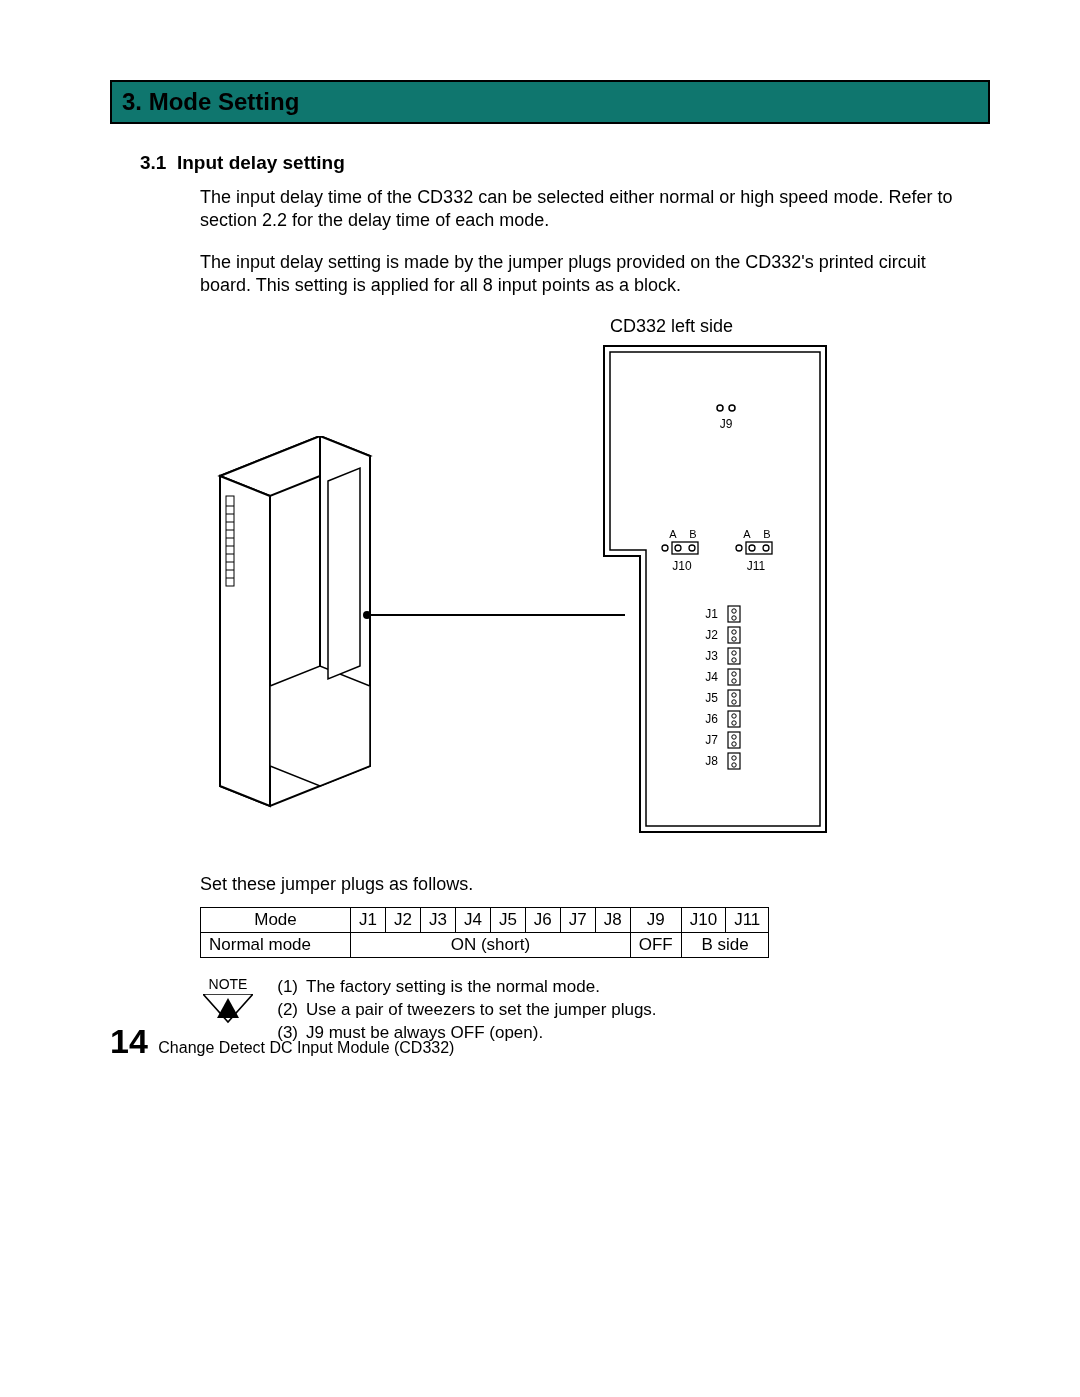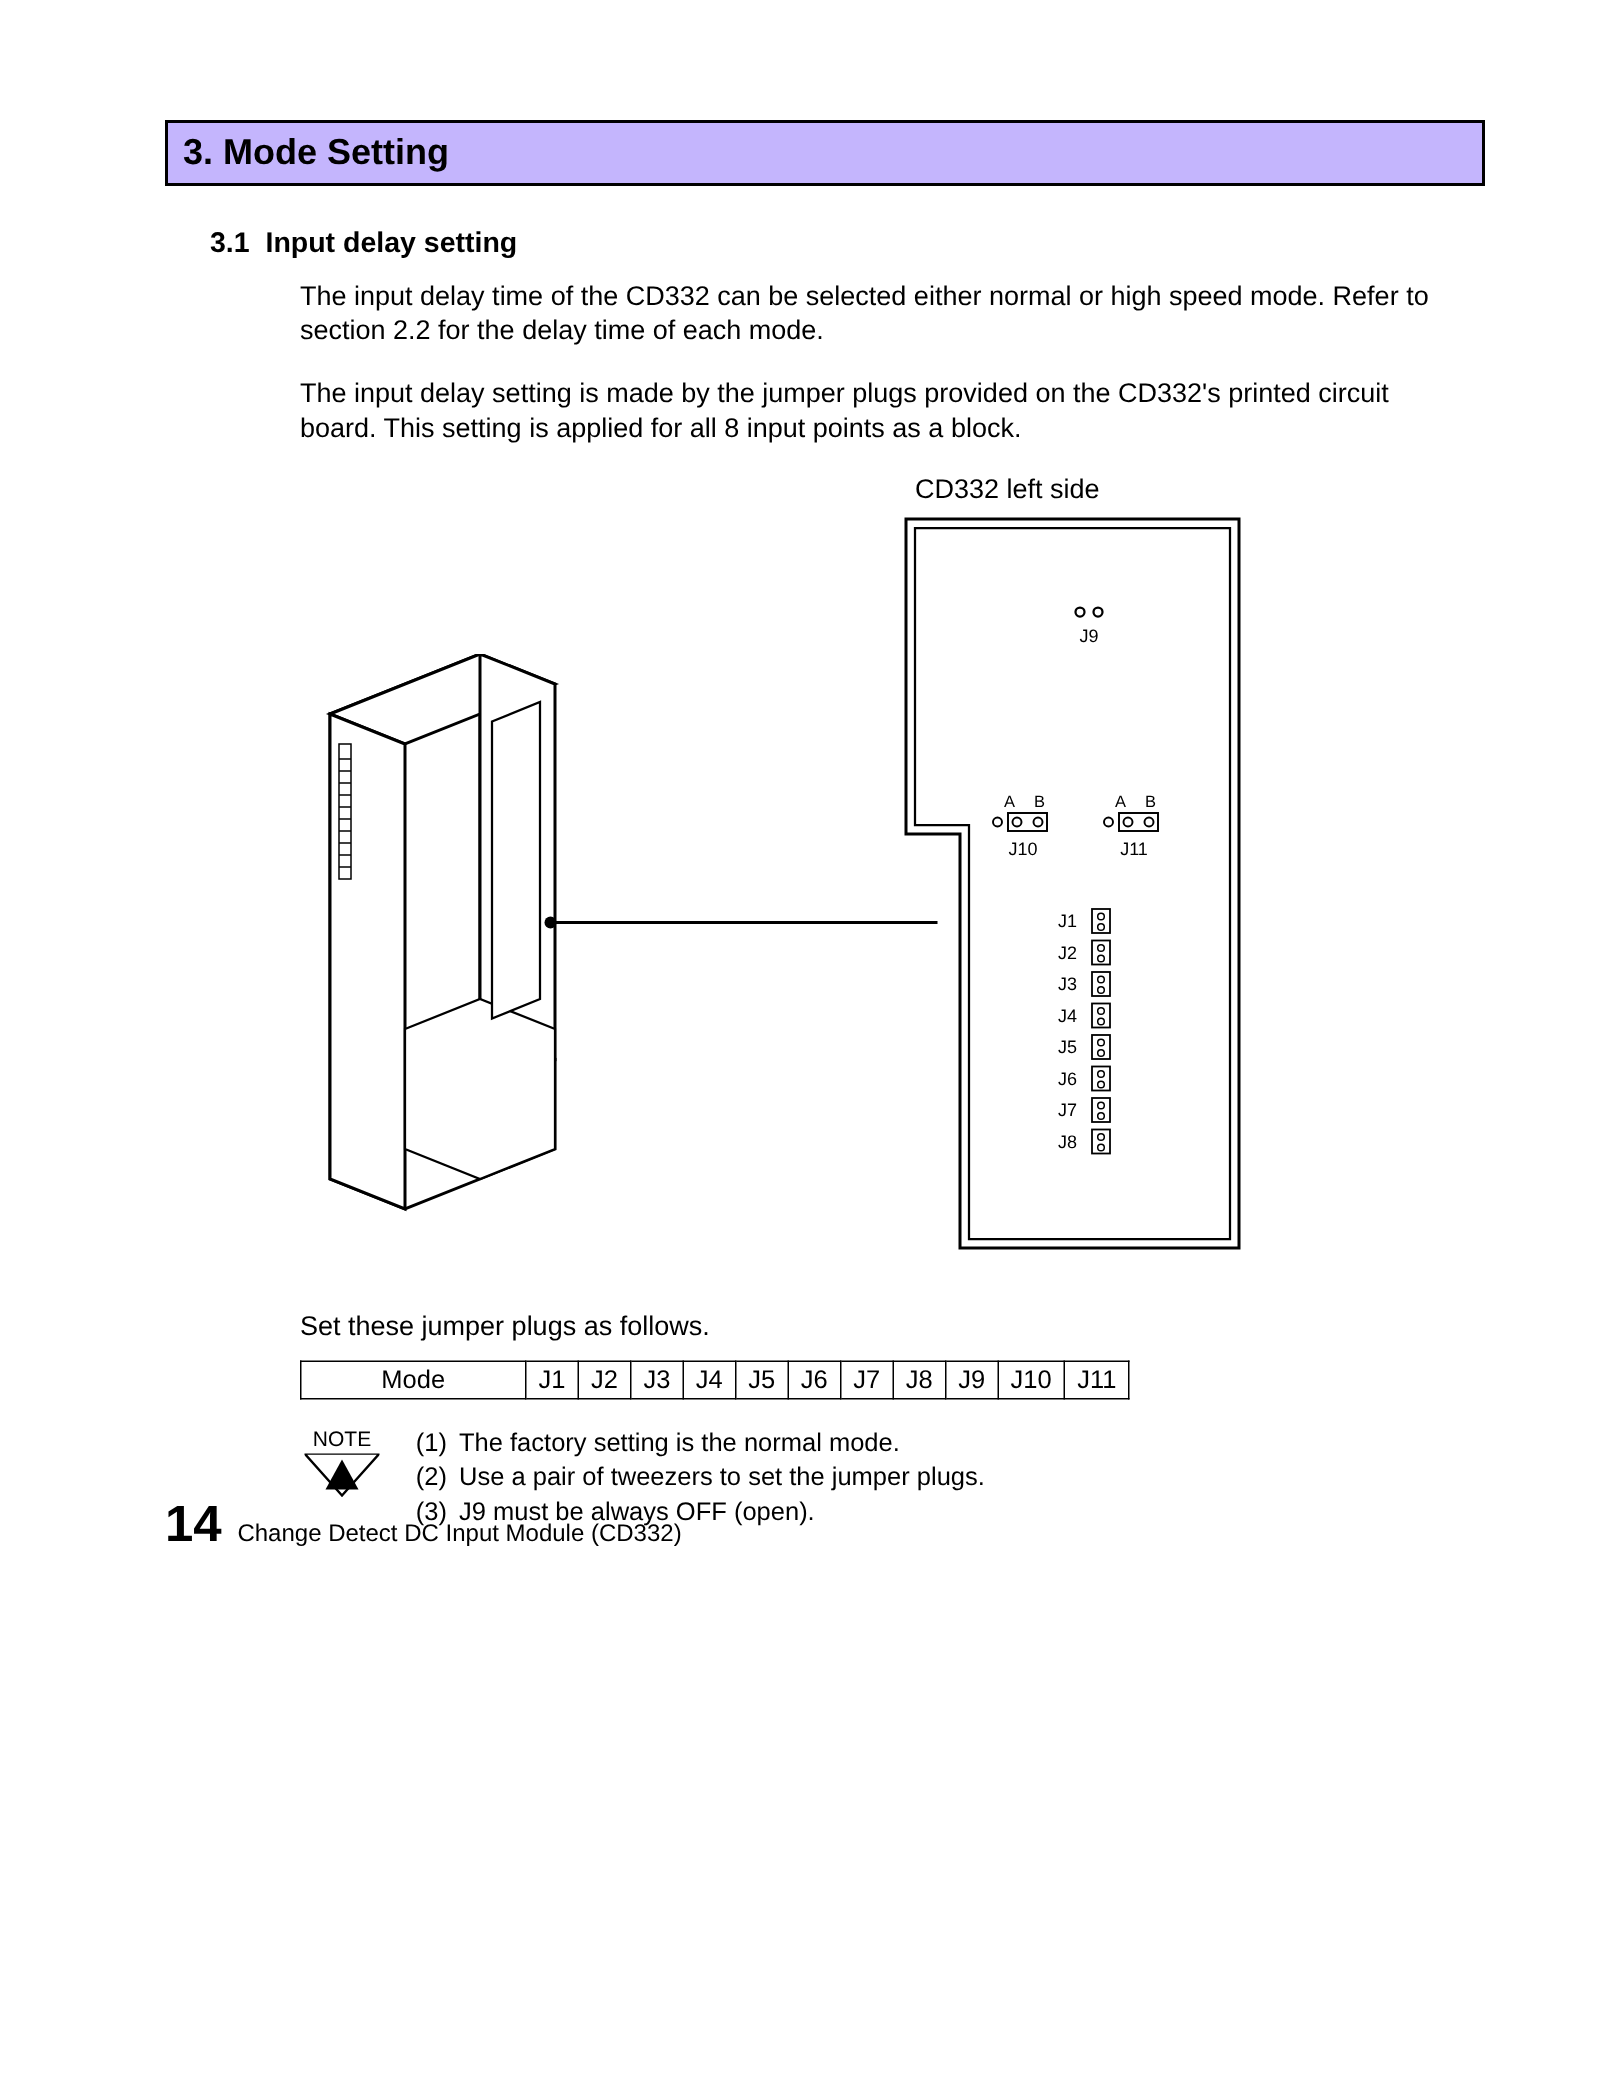--- a/index.html
+++ b/index.html
@@ -10,21 +10,21 @@
     background: #fff;
     color: #000;
     width: 1080px;
   }
   .page {
     width: 1080px;
     padding: 80px 90px 60px 110px;
     position: relative;
   }
   .section-title-band {
-    background: #c4b5fd;
+    background: #0f766e;
     border: 2px solid #000;
     padding: 6px 10px;
     margin-bottom: 28px;
   }
   .section-title-band h2 {
     margin: 0;
     font-size: 24px;
     font-weight: bold;
   }
   .subhead {
@@ -267,20 +267,26 @@
         <th>J5</th>
         <th>J6</th>
         <th>J7</th>
         <th>J8</th>
         <th>J9</th>
         <th>J10</th>
         <th>J11</th>
       </tr>
     </thead>
     <tbody>
+      <tr>
+        <td class="row-label">Normal mode</td>
+        <td colspan="8">ON (short)</td>
+        <td>OFF</td>
+        <td colspan="2">B side</td>
+      </tr>
     </tbody>
   </table>
 
   <div class="note-block">
     <div class="note-icon">
       <div class="note-text">NOTE</div>
       <svg width="50" height="30" viewBox="0 0 50 30">
         <polygon points="0,0 25,28 50,0" fill="none" stroke="#000" stroke-width="1.6"></polygon>
         <polygon points="14,24 25,4 36,24" fill="#000"></polygon>
       </svg>

